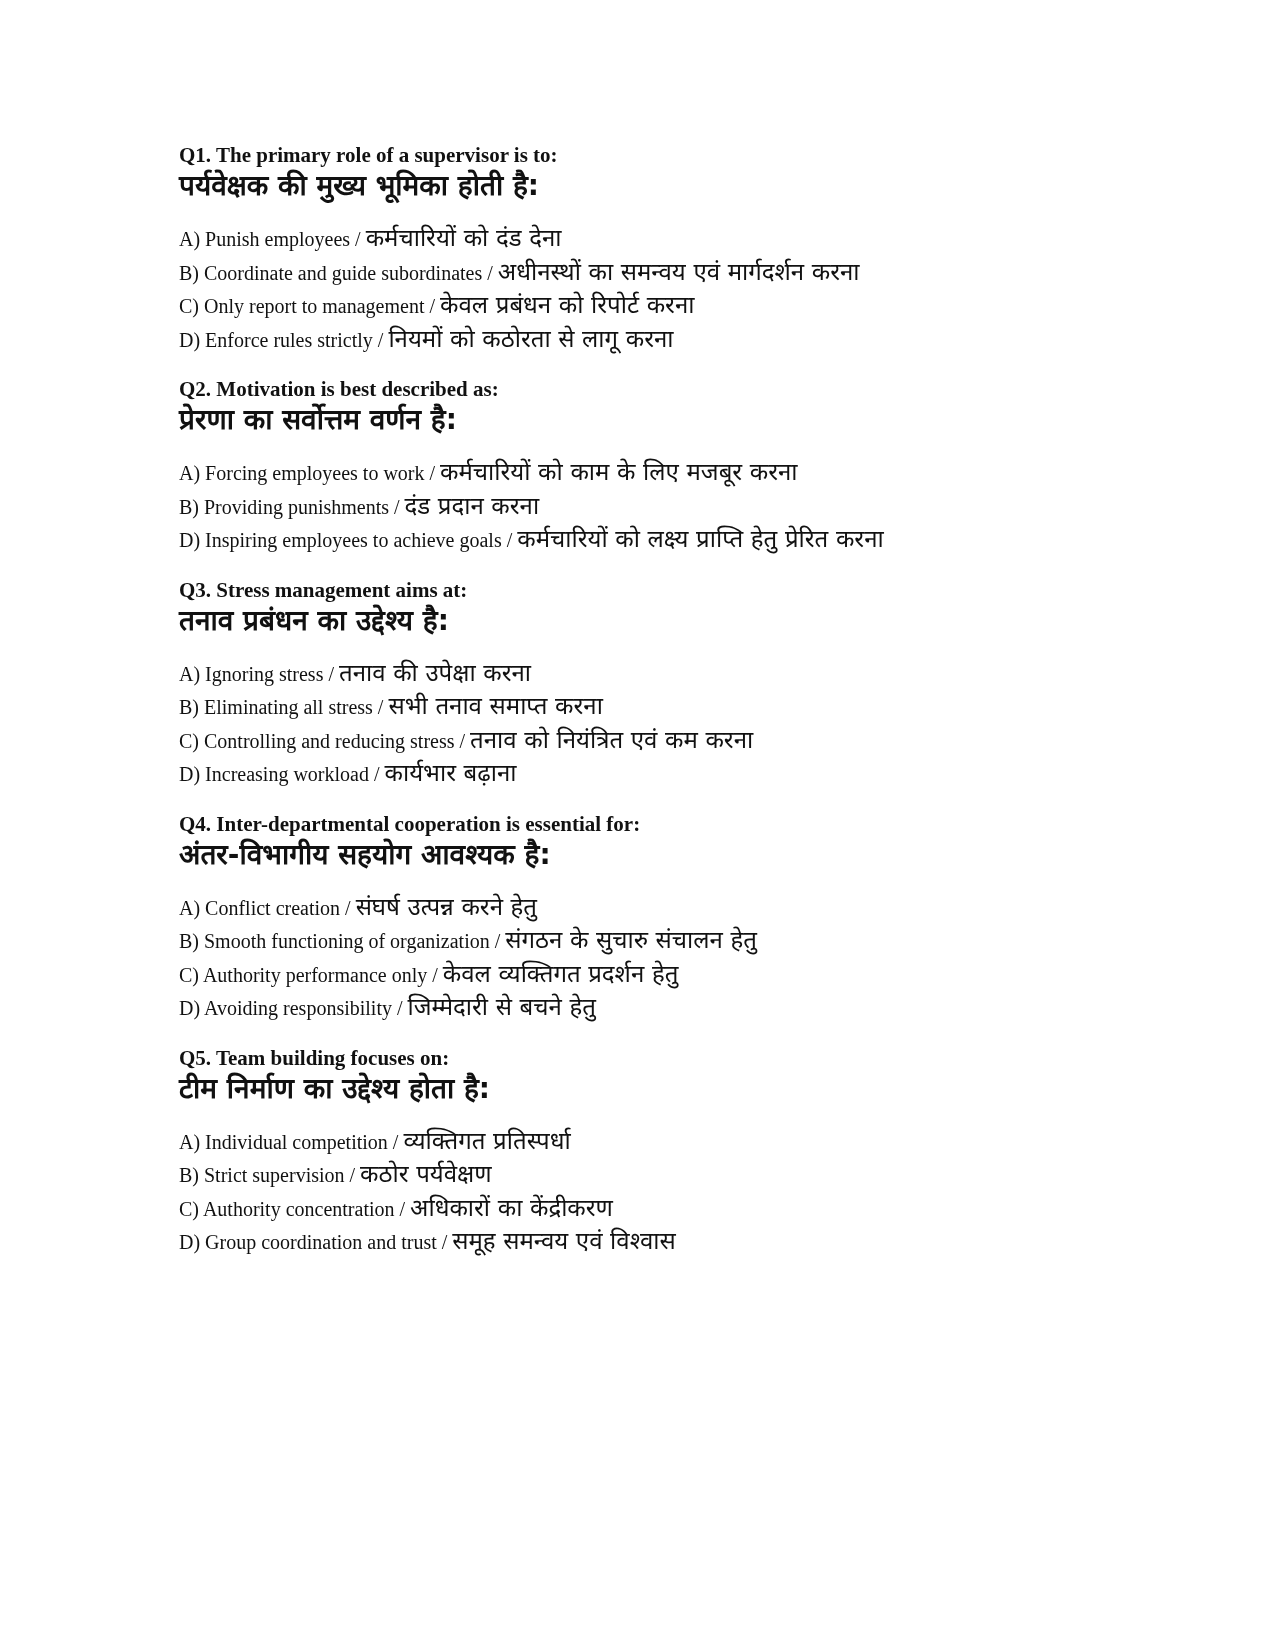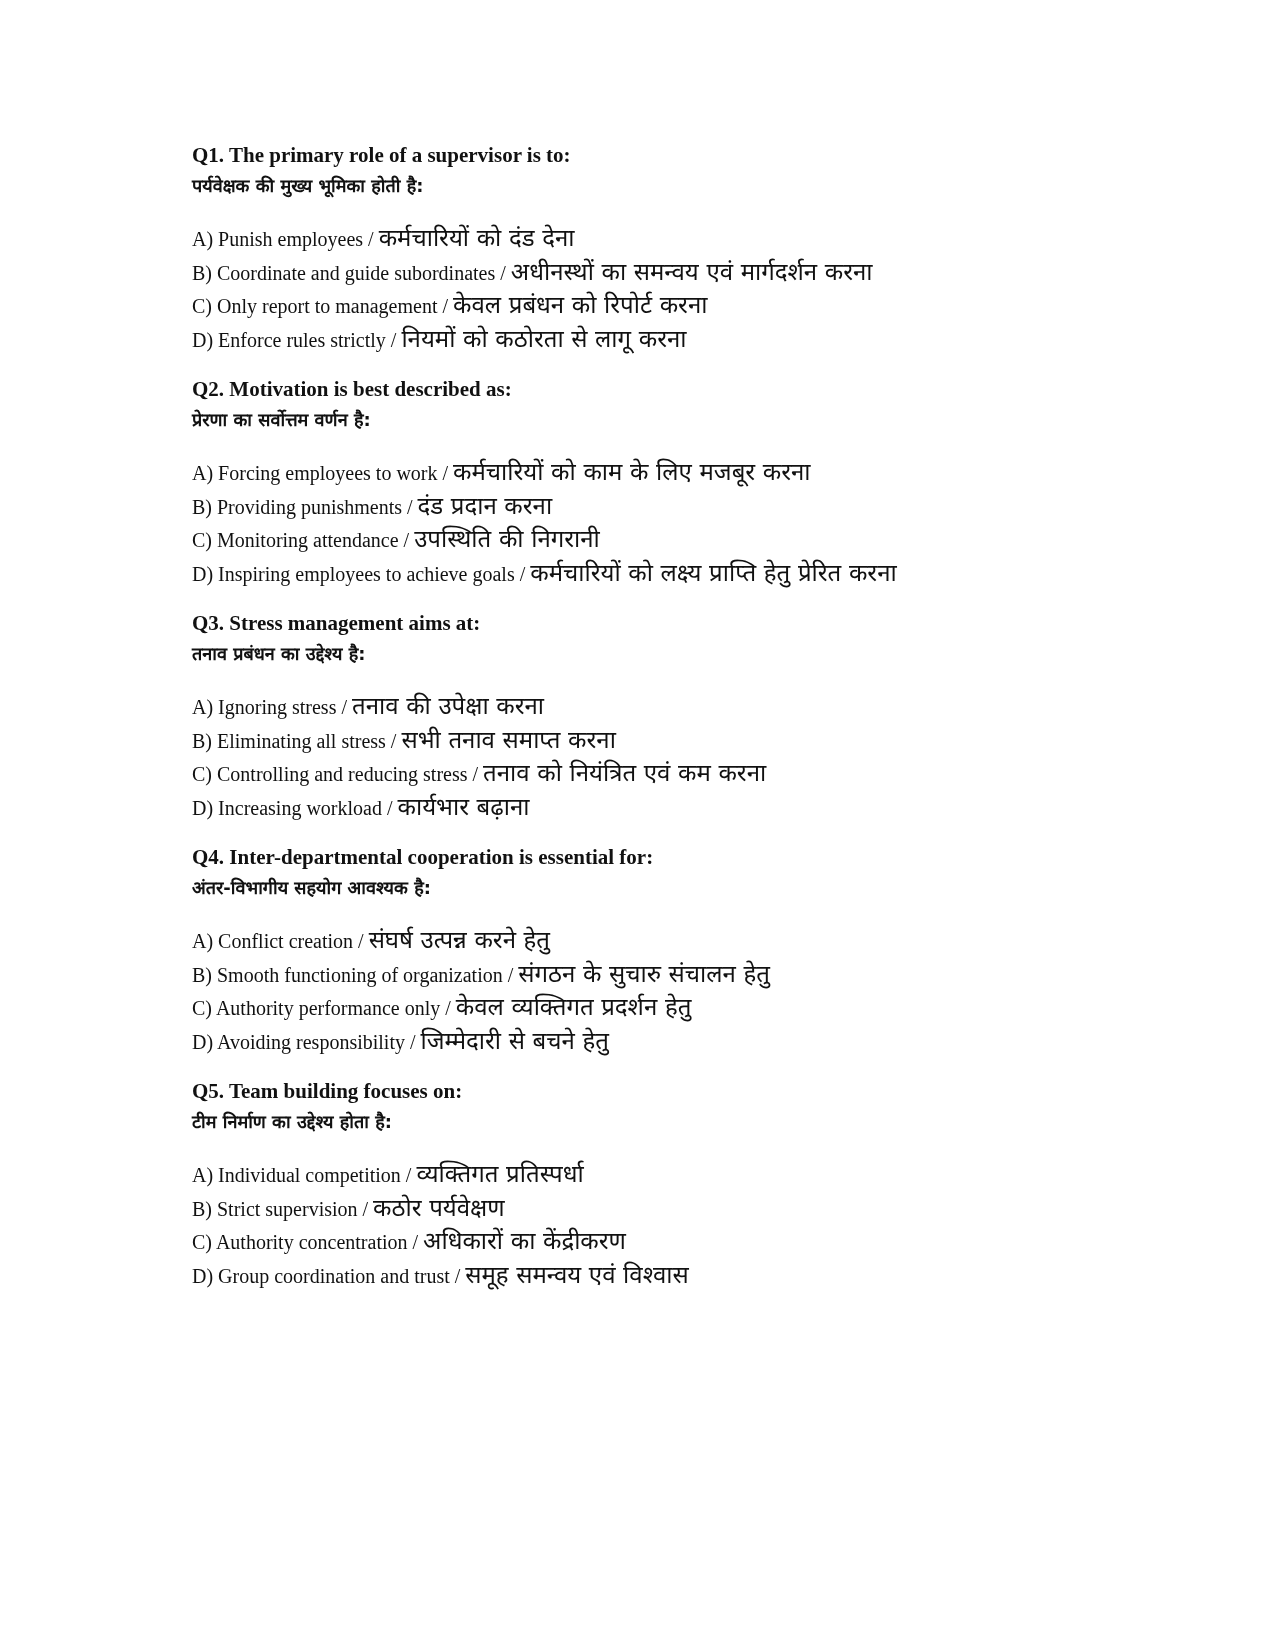--- a/index.html
+++ b/index.html
@@ -1,23 +1,23 @@
 <!DOCTYPE html>
 <html><head>
   <meta charset="utf-8">
   <style>
     html, body { margin: 0; padding: 0; background: #ffffff; }
     body { width: 1275px; height: 1651px; position: relative; overflow: hidden;
            font-family: "DejaVu Serif", "Liberation Serif", serif; color: #111; }
-    .page { position: absolute; left: 192px; top: 140px; width: 1000px; }
+    .page { position: absolute; left: 179px; top: 140px; width: 1000px; }
     .question { margin-bottom: 0; }
     .q-en { font-family: "Liberation Serif", "DejaVu Serif", serif; font-weight: bold;
             font-size: 21px; line-height: 30px; height: 30px; white-space: nowrap; }
     .q-hi { font-family: "DejaVu Sans", "Liberation Sans", sans-serif; font-weight: bold;
-            font-size: 18px; line-height: 32px; height: 32px; margin-bottom: 20px; white-space: nowrap; }
+            font-size: 28px; line-height: 32px; height: 32px; margin-bottom: 20px; white-space: nowrap; }
     .opt { font-family: "Liberation Serif", "DejaVu Serif", serif; font-size: 20px;
            line-height: 33.5px; height: 33.5px; white-space: nowrap; }
     .opt .hi { font-family: "DejaVu Sans", "Liberation Sans", sans-serif; font-size: 24px; }
     .options { margin-bottom: 18px; }
   </style>
 </head>
 <body>
 
 <div class="page">
 
@@ -31,21 +31,20 @@
       <div class="opt"><span>D) Enforce rules strictly / </span><span class="hi">नियमों को कठोरता से लागू करना</span></div>
     </div>
   </div>
 
   <div class="question">
     <div class="q-en">Q2. Motivation is best described as:</div>
     <div class="q-hi">प्रेरणा का सर्वोत्तम वर्णन है:</div>
     <div class="options">
       <div class="opt"><span>A) Forcing employees to work / </span><span class="hi">कर्मचारियों को काम के लिए मजबूर करना</span></div>
       <div class="opt"><span>B) Providing punishments / </span><span class="hi">दंड प्रदान करना</span></div>
-      <div class="opt"><span>C) Monitoring attendance / </span><span class="hi">उपस्थिति की निगरानी</span></div>
       <div class="opt"><span>D) Inspiring employees to achieve goals / </span><span class="hi">कर्मचारियों को लक्ष्य प्राप्ति हेतु प्रेरित करना</span></div>
     </div>
   </div>
 
   <div class="question">
     <div class="q-en">Q3. Stress management aims at:</div>
     <div class="q-hi">तनाव प्रबंधन का उद्देश्य है:</div>
     <div class="options">
       <div class="opt"><span>A) Ignoring stress / </span><span class="hi">तनाव की उपेक्षा करना</span></div>
       <div class="opt"><span>B) Eliminating all stress / </span><span class="hi">सभी तनाव समाप्त करना</span></div>

